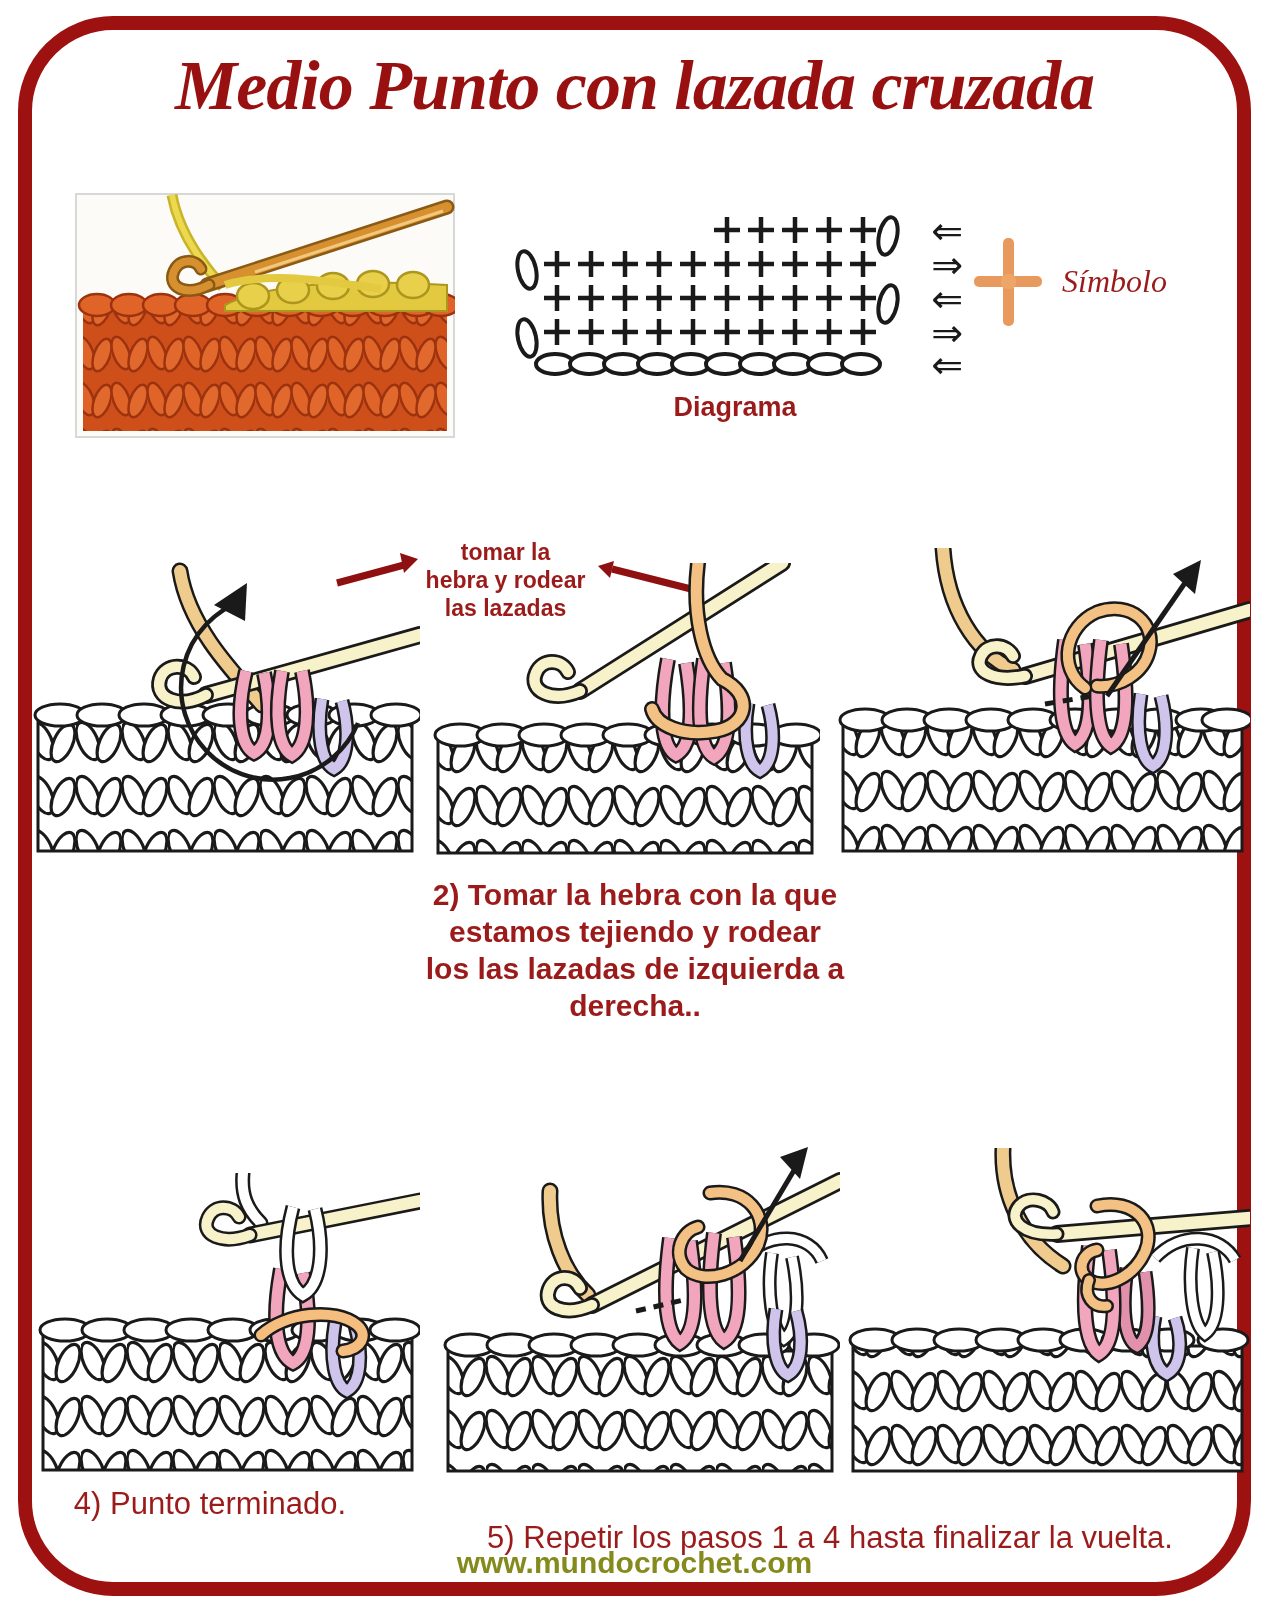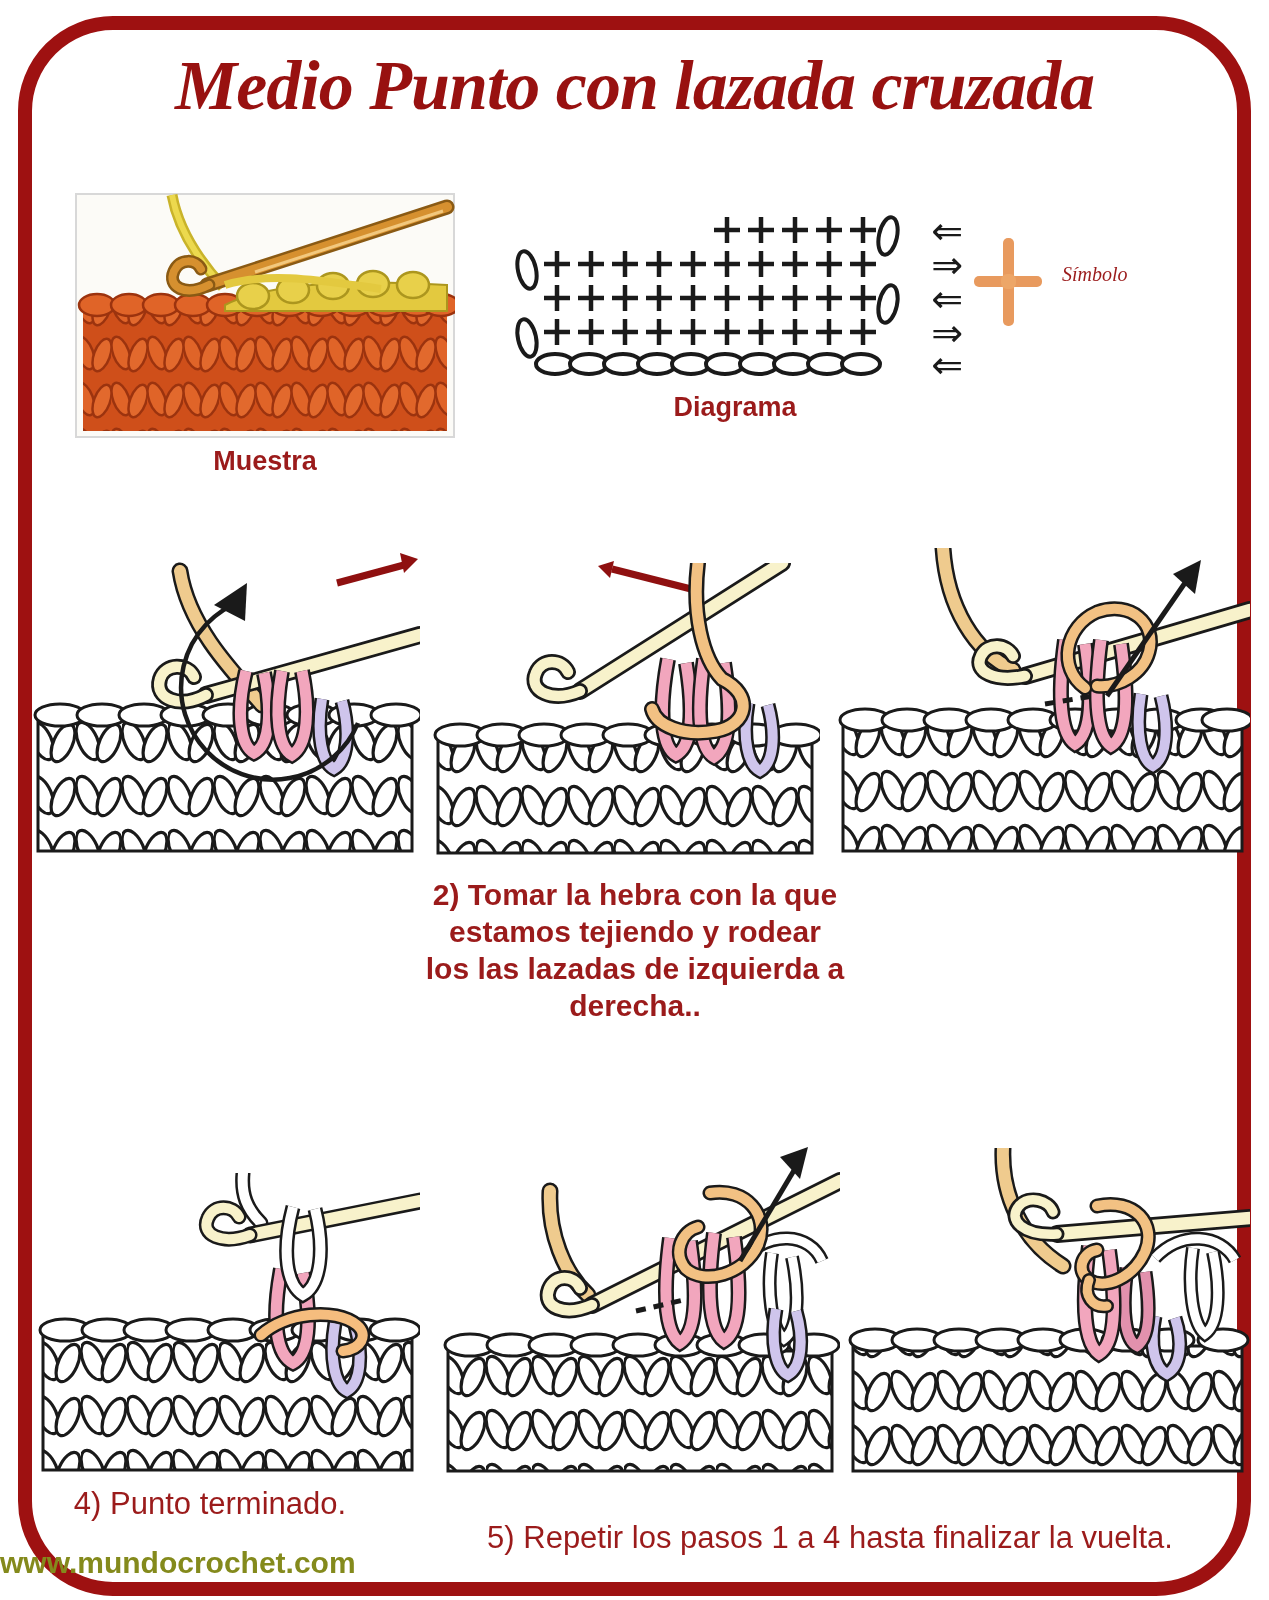--- a/index.html
+++ b/index.html
@@ -11,27 +11,27 @@
   html,body{margin:0;padding:0;background:#ffffff;}
   .canvas{position:relative;width:1269px;height:1600px;background:#fff;overflow:hidden;
           font-family:"Liberation Sans",sans-serif;margin-top:8px;}
   .frame{position:absolute;left:18px;top:8px;width:1205px;height:1552px;
          border:14px solid var(--red);border-radius:95px;}
   .title{position:absolute;left:0;top:38px;width:1269px;text-align:center;
          font-family:"Liberation Serif",serif;font-style:italic;font-weight:bold;
          font-size:70px;color:#981110;letter-spacing:-1px;}
   .label{position:absolute;text-align:center;font-weight:bold;font-size:27px;color:var(--tred);}
   .simbolo-label{position:absolute;font-family:"Liberation Serif",serif;font-style:italic;
-         font-size:20px;color:var(--tred);}
+         font-size:32px;color:var(--tred);}
   .annotation{position:absolute;left:398px;top:530px;width:215px;text-align:center;
          font-weight:bold;font-size:23px;line-height:28px;color:var(--tred);}
   .steptext{position:absolute;text-align:center;font-weight:bold;font-size:30px;
          line-height:37px;color:var(--tred);}
   .caption{position:absolute;text-align:center;font-weight:normal;font-size:31px;color:var(--tred);}
-  .website{position:absolute;left:0;top:1538px;width:1269px;text-align:left;
+  .website{position:absolute;left:0;top:1538px;width:1269px;text-align:center;
          font-weight:bold;font-size:30px;color:var(--olive);}
   svg{position:absolute;display:block;}
 </style>
 </head>
 <body>
 
 <div class="canvas">
 
   <div class="frame"></div>
 
@@ -71,21 +71,20 @@
     </g>
     <path d="M97 2 C104 40 126 70 148 94" fill="none" stroke="#c9b32a" stroke-width="11"></path>
     <path d="M97 2 C104 40 126 70 148 94" fill="none" stroke="#ecd94e" stroke-width="6"></path>
     <path d="M372 14 L132 92" fill="none" stroke="#8a5a14" stroke-width="15" stroke-linecap="round"></path>
     <path d="M372 14 L132 92" fill="none" stroke="#d6902f" stroke-width="10" stroke-linecap="round"></path>
     <path d="M134 92 c-24 12 -42 2 -35 -14 c6 -13 22 -12 27 -2" fill="none" stroke="#8a5a14" stroke-width="13" stroke-linecap="round"></path>
     <path d="M134 92 c-24 12 -42 2 -35 -14 c6 -13 22 -12 27 -2" fill="none" stroke="#d6902f" stroke-width="8" stroke-linecap="round"></path>
     <path d="M368 18 L180 79" fill="none" stroke="#f2c87e" stroke-width="3"></path>
     <path d="M150 92 C196 78 248 88 306 96" fill="none" stroke="#e3c93f" stroke-width="8"></path>
   </svg>
-  <div class="label" style="left:75px;top:438px;width:380px">Muestra</div>
 
   <svg style="left:505px;top:200px" width="460" height="180" viewBox="0 0 460 180">
     <defs>
         <path id="cr" d="M-13 0 H13 M0 -13 V13" stroke="#1a1a1a" stroke-width="4.5" fill="none"></path>
       </defs>
 
     <use href="#cr" x="222" y="22"></use>
       <use href="#cr" x="256" y="22"></use>
       <use href="#cr" x="290" y="22"></use>
     <use href="#cr" x="324" y="22"></use>
@@ -148,20 +147,25 @@
   </svg>
   <div class="label" style="left:505px;top:384px;width:460px">Diagrama</div>
 
   <svg style="left:972px;top:228px" width="72" height="92" viewBox="0 0 72 92">
     <rect x="31" y="2" width="11" height="88" rx="5" fill="#e89a5e"></rect>
     <rect x="2" y="40" width="68" height="11" rx="5" fill="#e89a5e"></rect>
     <rect x="29" y="38" width="15" height="15" rx="6" fill="#eda668"></rect>
   </svg>
   <div class="simbolo-label" style="left:1062px;top:255px">Símbolo</div>
 
+  <div class="annotation">
+    <div>tomar la</div>
+    <div>hebra y rodear</div>
+    <div>las lazadas</div>
+  </div>
   <svg style="left:320px;top:545px" width="390" height="45" viewBox="0 0 390 45">
     <line x1="17" y1="30" x2="84" y2="12" stroke="#8f1010" stroke-width="7"></line>
     <polygon points="98,6 80,0 84,20" fill="#8f1010"></polygon>
     <line x1="375" y1="37" x2="292" y2="16" stroke="#8f1010" stroke-width="7"></line>
     <polygon points="278,13 294,8 290,25" fill="#8f1010"></polygon>
   </svg>
 
   <svg style="left:30px;top:545px" width="390" height="305" viewBox="0 0 390 305">
     <defs>
       <pattern id="p1" width="46" height="54" patternUnits="userSpaceOnUse">

